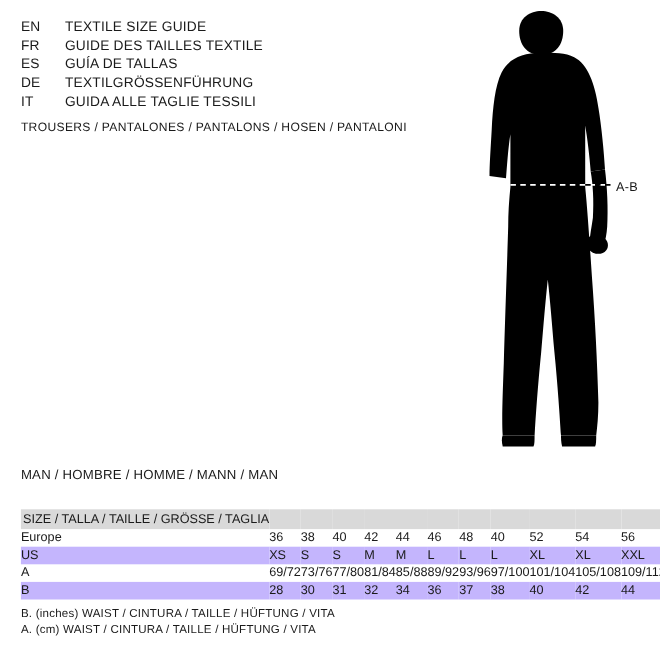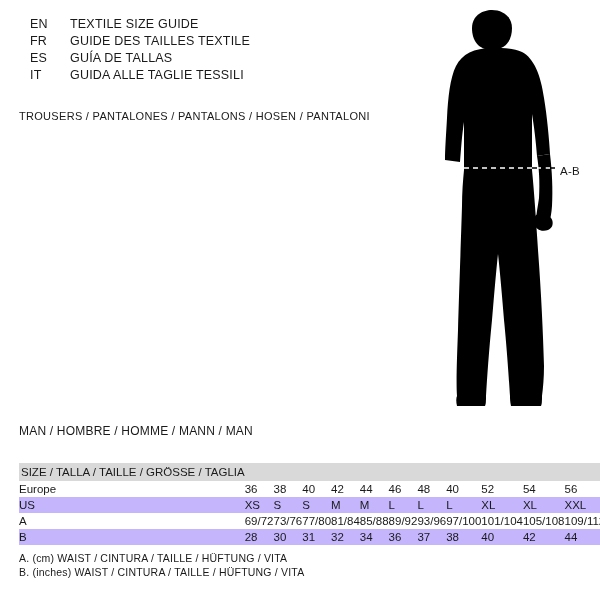--- a/index.html
+++ b/index.html
@@ -27,21 +27,20 @@
     position: absolute;
     left: 19px;
     top: 16px;
     width: 400px;
   }
   .lang-row {
     display: flex;
     align-items: baseline;
     height: 17px;
     line-height: 17px;
-    margin-left: 11px;
   }
   .lang-code {
     width: 40px;
     font-size: 12.5px;
     letter-spacing: 0.2px;
   }
   .lang-text {
     font-size: 12.5px;
     letter-spacing: 0.2px;
   }
@@ -139,20 +138,24 @@
       <span class="lang-code">EN</span>
       <span class="lang-text">TEXTILE SIZE GUIDE</span>
     </div>
     <div class="lang-row">
       <span class="lang-code">FR</span>
       <span class="lang-text">GUIDE DES TAILLES TEXTILE</span>
     </div>
     <div class="lang-row">
       <span class="lang-code">ES</span>
       <span class="lang-text">GUÍA DE TALLAS</span>
+    </div>
+    <div class="lang-row">
+      <span class="lang-code">DE</span>
+      <span class="lang-text">TEXTILGRÖSSENFÜHRUNG</span>
     </div>
     <div class="lang-row">
       <span class="lang-code">IT</span>
       <span class="lang-text">GUIDA ALLE TAGLIE TESSILI</span>
     </div>
   </div>
 
   <div class="garment-title">TROUSERS / PANTALONES / PANTALONS / HOSEN / PANTALONI</div>
 
   <div class="figure-wrap">
@@ -274,17 +277,17 @@
           <td class="val">38</td>
           <td class="val">40</td>
           <td class="val">42</td>
           <td class="val">44</td>
         </tr>
       </tbody>
     </table>
   </div>
 
   <div class="footnotes">
+    <div>B. (inches) WAIST / CINTURA / TAILLE / HÜFTUNG / VITA</div>
     <div>A. (cm) WAIST / CINTURA / TAILLE / HÜFTUNG / VITA</div>
-    <div>B. (inches) WAIST / CINTURA / TAILLE / HÜFTUNG / VITA</div>
   </div>
 
 </div>
 
 </body></html>

